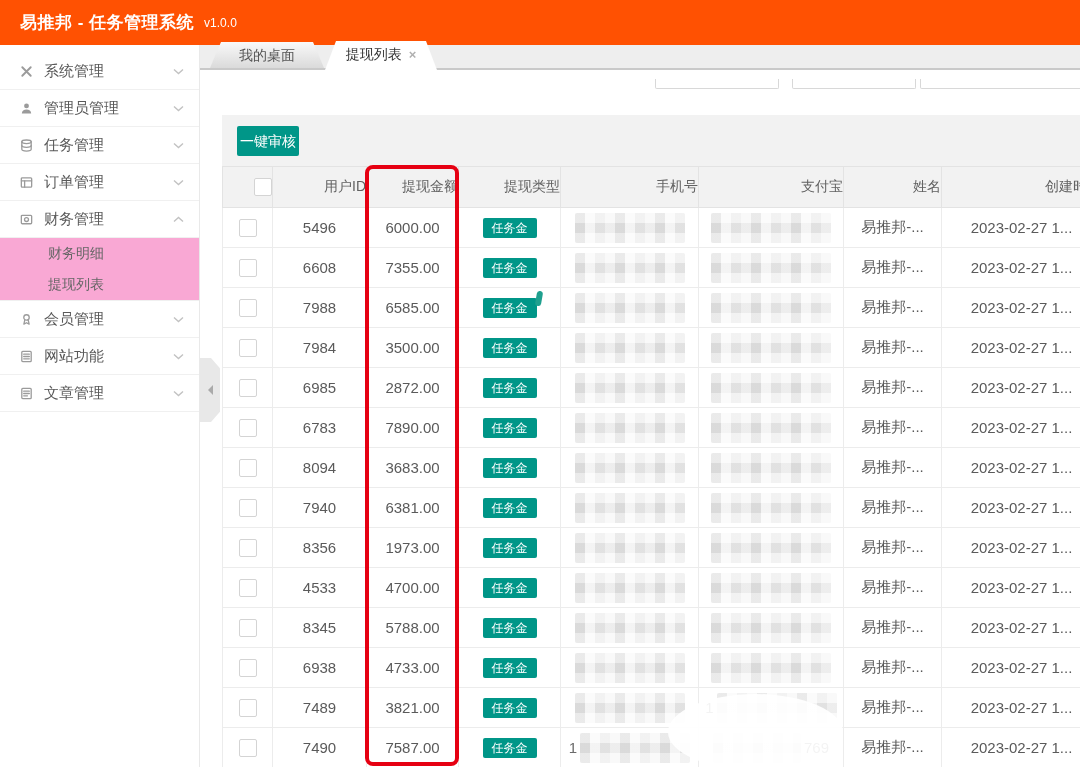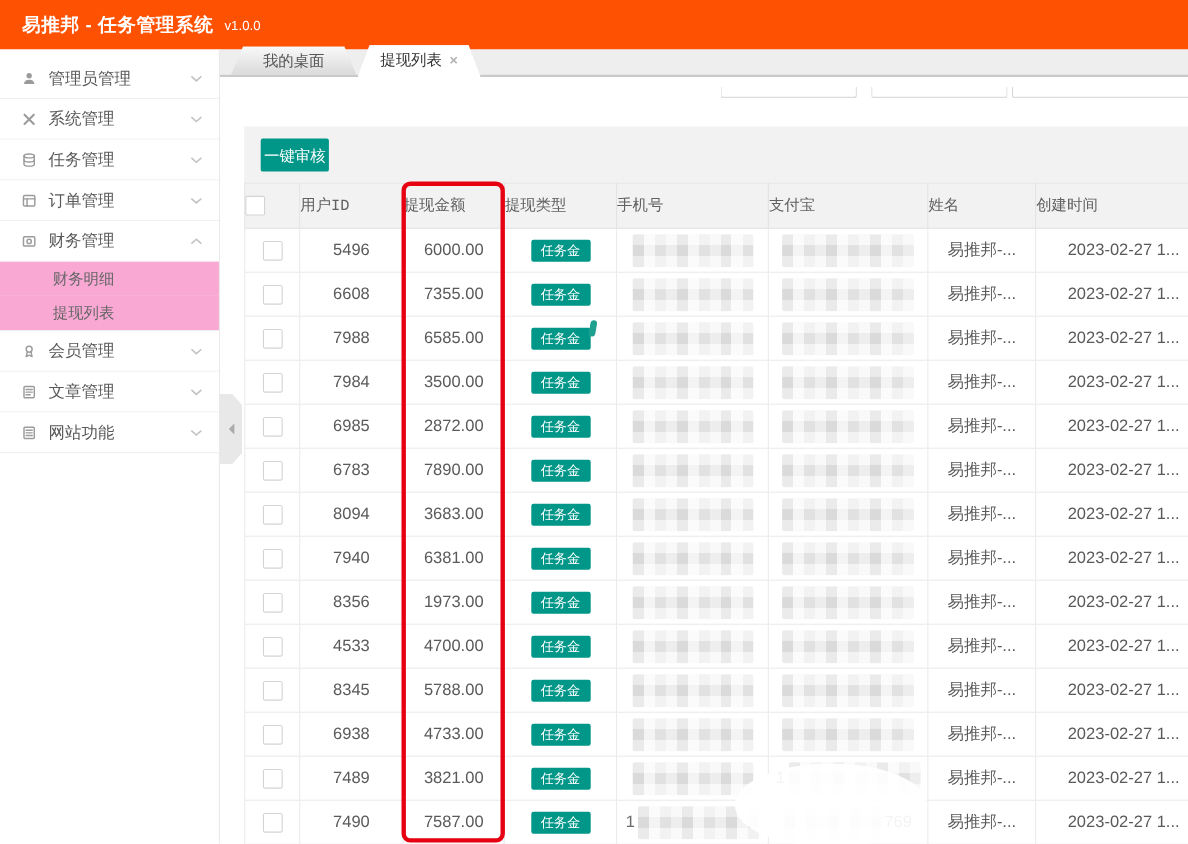--- a/index.html
+++ b/index.html
@@ -80,21 +80,21 @@
     position:absolute; left:15px; top:11px; height:30px; padding:0 3px;
     background:#009688; color:#fff; font-size:14px; border:none; border-radius:2px;
     line-height:30px; cursor:pointer; font-family:inherit;
   }
 
   
   .grid-wrap { left:222px; top:166px; width:879px; }
   table.grid { width:879px; border-collapse:collapse; table-layout:fixed; }
   table.grid th {
     height:41px; background:#f2f2f2; border:1px solid #e3e3e3;
-    font-weight:normal; font-size:14px; color:#616161; text-align:left;font-family:Liberation Mono, monospace;
+    font-weight:normal; font-size:14px; color:#616161; text-align:right;
   }
   table.grid td {
     height:40px; background:#fff; border:1px solid #ececec;
     font-size:15px; color:#5a5a5a; text-align:center; overflow:hidden; white-space:nowrap;
   }
   .cbx {
     display:inline-block; width:18px; height:18px; background:#fff;
     border:1px solid #d4d4d4; border-radius:2px; vertical-align:middle; cursor:pointer;
   }
   .badge {
@@ -132,38 +132,38 @@
 <div class="abs app-header">
   <span class="app-title">易推邦 - 任务管理系统</span>
   <span class="app-version">v1.0.0</span>
 </div>
 
 <div class="abs sidebar">
   <div id="sidebar-list">
       <div class="side-item">
         <span class="mi">
           <svg width="15" height="15" viewBox="0 0 16 16" fill="none" stroke="#9b9b9b" stroke-width="1.4" stroke-linecap="round" stroke-linejoin="round">
+            <path d="M3.5 3.5 L12.5 12.5 M12.5 3.5 L3.5 12.5" stroke-width="2"></path>
+          </svg>
+        </span>
+        <span class="lbl">系统管理</span>
+        <span class="chev">
+          <svg width="11" height="7" viewBox="0 0 11 7" fill="none" stroke="#c2c2c2" stroke-width="1.4">
+            <polyline points="1,1.5 5.5,5.5 10,1.5"></polyline>
+          </svg>
+        </span>
+      </div>
+      <div class="side-item">
+        <span class="mi">
+          <svg width="15" height="15" viewBox="0 0 16 16" fill="none" stroke="#9b9b9b" stroke-width="1.4" stroke-linecap="round" stroke-linejoin="round">
             <circle cx="8" cy="5.2" r="2.6" fill="#9b9b9b" stroke="none"></circle>
             <path d="M3 13.2c0-2.8 2.2-4.2 5-4.2s5 1.4 5 4.2z" fill="#9b9b9b" stroke="none"></path>
           </svg>
         </span>
         <span class="lbl">管理员管理</span>
-        <span class="chev">
-          <svg width="11" height="7" viewBox="0 0 11 7" fill="none" stroke="#c2c2c2" stroke-width="1.4">
-            <polyline points="1,1.5 5.5,5.5 10,1.5"></polyline>
-          </svg>
-        </span>
-      </div>
-      <div class="side-item">
-        <span class="mi">
-          <svg width="15" height="15" viewBox="0 0 16 16" fill="none" stroke="#9b9b9b" stroke-width="1.4" stroke-linecap="round" stroke-linejoin="round">
-            <path d="M3.5 3.5 L12.5 12.5 M12.5 3.5 L3.5 12.5" stroke-width="2"></path>
-          </svg>
-        </span>
-        <span class="lbl">系统管理</span>
         <span class="chev">
           <svg width="11" height="7" viewBox="0 0 11 7" fill="none" stroke="#c2c2c2" stroke-width="1.4">
             <polyline points="1,1.5 5.5,5.5 10,1.5"></polyline>
           </svg>
         </span>
       </div>
       <div class="side-item">
         <span class="mi">
           <svg width="15" height="15" viewBox="0 0 16 16" fill="none" stroke="#9b9b9b" stroke-width="1.4" stroke-linecap="round" stroke-linejoin="round">
             <ellipse cx="8" cy="4" rx="5" ry="1.9"></ellipse>
@@ -212,52 +212,52 @@
         <div class="side-sub-item">提现列表</div>
       </div>
       <div class="side-item">
         <span class="mi">
           <svg width="15" height="15" viewBox="0 0 16 16" fill="none" stroke="#9b9b9b" stroke-width="1.4" stroke-linecap="round" stroke-linejoin="round">
             <circle cx="8" cy="5.8" r="2.9"></circle>
             <path d="M6.2 8.3 5.2 13 8 11.5 10.8 13 9.8 8.3"></path>
           </svg>
         </span>
         <span class="lbl">会员管理</span>
+        <span class="chev">
+          <svg width="11" height="7" viewBox="0 0 11 7" fill="none" stroke="#c2c2c2" stroke-width="1.4">
+            <polyline points="1,1.5 5.5,5.5 10,1.5"></polyline>
+          </svg>
+        </span>
+      </div>
+      <div class="side-item">
+        <span class="mi">
+          <svg width="15" height="15" viewBox="0 0 16 16" fill="none" stroke="#9b9b9b" stroke-width="1.4" stroke-linecap="round" stroke-linejoin="round">
+            <rect x="3" y="2.5" width="10" height="11" rx="1"></rect>
+            <line x1="5" y1="5.5" x2="11" y2="5.5"></line>
+            <line x1="5" y1="8" x2="11" y2="8"></line>
+            <line x1="5" y1="10.5" x2="11" y2="10.5"></line>
+          </svg>
+        </span>
+        <span class="lbl">网站功能</span>
         <span class="chev">
           <svg width="11" height="7" viewBox="0 0 11 7" fill="none" stroke="#c2c2c2" stroke-width="1.4">
             <polyline points="1,1.5 5.5,5.5 10,1.5"></polyline>
           </svg>
         </span>
       </div>
       <div class="side-item">
         <span class="mi">
           <svg width="15" height="15" viewBox="0 0 16 16" fill="none" stroke="#9b9b9b" stroke-width="1.4" stroke-linecap="round" stroke-linejoin="round">
             <rect x="3" y="2.5" width="10" height="11" rx="1"></rect>
             <line x1="5" y1="5.5" x2="11" y2="5.5"></line>
             <line x1="5" y1="8" x2="11" y2="8"></line>
             <line x1="5" y1="10.5" x2="9" y2="10.5"></line>
           </svg>
         </span>
         <span class="lbl">文章管理</span>
-        <span class="chev">
-          <svg width="11" height="7" viewBox="0 0 11 7" fill="none" stroke="#c2c2c2" stroke-width="1.4">
-            <polyline points="1,1.5 5.5,5.5 10,1.5"></polyline>
-          </svg>
-        </span>
-      </div>
-      <div class="side-item">
-        <span class="mi">
-          <svg width="15" height="15" viewBox="0 0 16 16" fill="none" stroke="#9b9b9b" stroke-width="1.4" stroke-linecap="round" stroke-linejoin="round">
-            <rect x="3" y="2.5" width="10" height="11" rx="1"></rect>
-            <line x1="5" y1="5.5" x2="11" y2="5.5"></line>
-            <line x1="5" y1="8" x2="11" y2="8"></line>
-            <line x1="5" y1="10.5" x2="11" y2="10.5"></line>
-          </svg>
-        </span>
-        <span class="lbl">网站功能</span>
         <span class="chev">
           <svg width="11" height="7" viewBox="0 0 11 7" fill="none" stroke="#c2c2c2" stroke-width="1.4">
             <polyline points="1,1.5 5.5,5.5 10,1.5"></polyline>
           </svg>
         </span>
       </div>
     </div>
 </div>
 
 <div class="abs collapse-handle">

